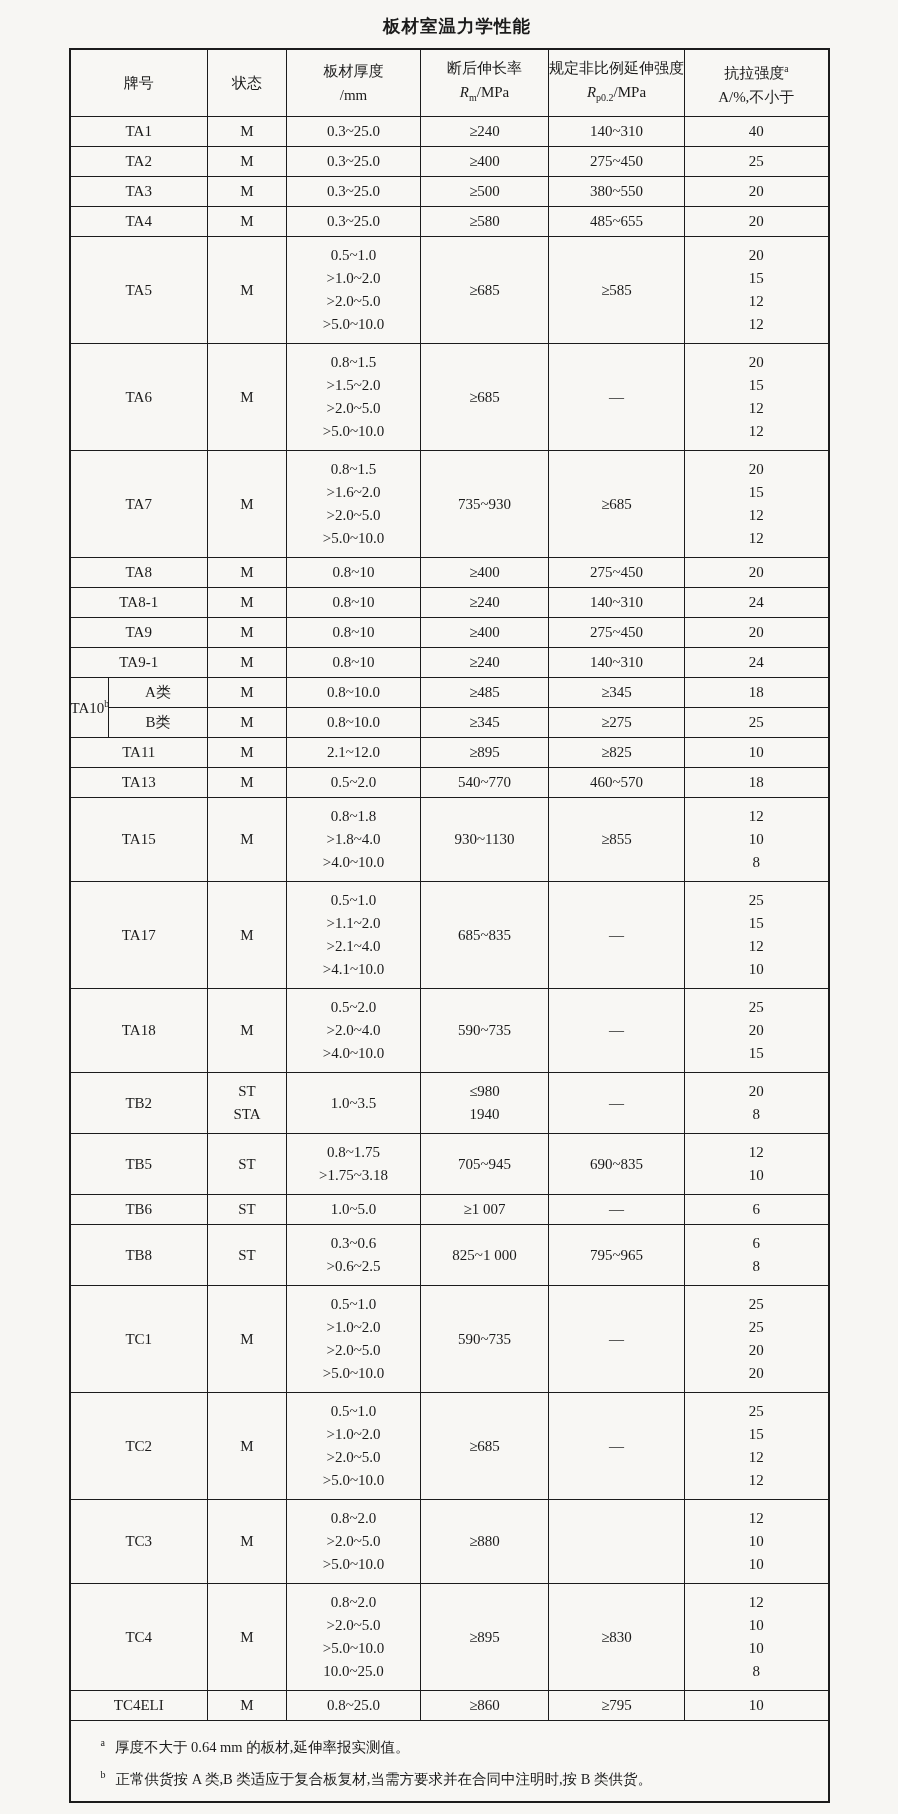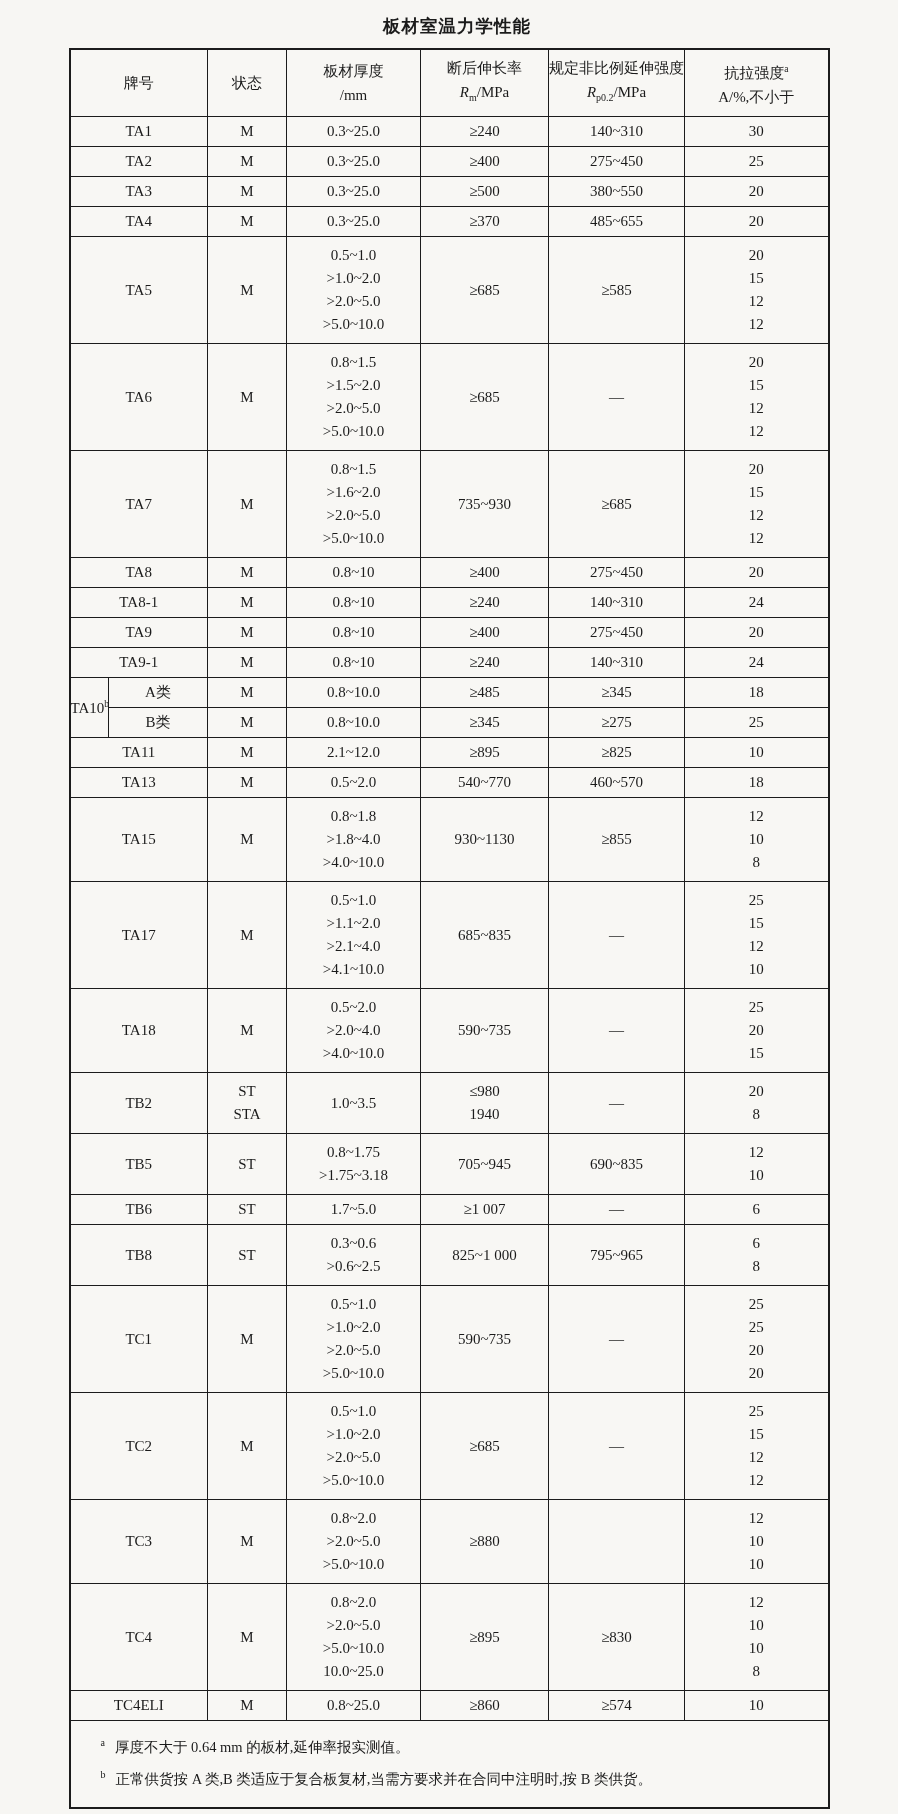--- a/index.html
+++ b/index.html
@@ -26,21 +26,21 @@
   }
   thead th{padding:6px 0;font-size:15px;}
   .hl{line-height:24px;}
   sub{font-size:10px;}
   sup{font-size:9.5px;}
   i{font-style:italic;}
   tr.r1 td{height:29px;}
   td .ln{line-height:23px;}
   tr.rmul td{padding:7px 0;}
   tfoot td{
-    text-align:left;padding:8px 12px 14px 30px;
+    text-align:left;padding:8px 12px 8px 30px;
   }
   .fn{line-height:27px;font-size:14.5px;text-align:left;}
   .fn sup{margin-right:10px;font-size:10px;}
 </style>
 </head>
 <body>
 
 <div class="page">
   <div class="title">板材室温力学性能</div>
 
@@ -80,21 +80,21 @@
         </th>
       </tr>
     </thead>
     <tbody>
         <tr class="r1">
           <td colspan="2">TA1</td>
           <td>M</td>
           <td>0.3~25.0</td>
           <td>≥240</td>
           <td>140~310</td>
-          <td>30</td>
+          <td>40</td>
         </tr>
         <tr class="r1">
           <td colspan="2">TA2</td>
           <td>M</td>
           <td>0.3~25.0</td>
           <td>≥400</td>
           <td>275~450</td>
           <td>25</td>
         </tr>
         <tr class="r1">
@@ -102,21 +102,21 @@
           <td>M</td>
           <td>0.3~25.0</td>
           <td>≥500</td>
           <td>380~550</td>
           <td>20</td>
         </tr>
         <tr class="r1">
           <td colspan="2">TA4</td>
           <td>M</td>
           <td>0.3~25.0</td>
-          <td>≥370</td>
+          <td>≥580</td>
           <td>485~655</td>
           <td>20</td>
         </tr>
         <tr class="rmul">
           <td colspan="2">TA5</td>
           <td>M</td>
           <td>
             <div class="ln">0.5~1.0</div>
             <div class="ln">&gt;1.0~2.0</div>
             <div class="ln">&gt;2.0~5.0</div>
@@ -309,21 +309,21 @@
           <td>705~945</td>
           <td>690~835</td>
           <td>
             <div class="ln">12</div>
             <div class="ln">10</div>
           </td>
         </tr>
         <tr class="r1">
           <td colspan="2">TB6</td>
           <td>ST</td>
-          <td>1.7~5.0</td>
+          <td>1.0~5.0</td>
           <td>≥1 007</td>
           <td>—</td>
           <td>6</td>
         </tr>
         <tr class="rmul">
           <td colspan="2">TB8</td>
           <td>ST</td>
           <td>
             <div class="ln">0.3~0.6</div>
             <div class="ln">&gt;0.6~2.5</div>
@@ -403,21 +403,21 @@
             <div class="ln">10</div>
             <div class="ln">10</div>
             <div class="ln">8</div>
           </td>
         </tr>
         <tr class="r1">
           <td colspan="2">TC4ELI</td>
           <td>M</td>
           <td>0.8~25.0</td>
           <td>≥860</td>
-          <td>≥574</td>
+          <td>≥795</td>
           <td>10</td>
         </tr>
       </tbody>
     <tfoot>
       <tr>
         <td colspan="7">
           <div class="fn"><sup>a</sup><span>厚度不大于 0.64 mm 的板材,延伸率报实测值。</span></div>
           <div class="fn"><sup>b</sup><span>正常供货按 A 类,B 类适应于复合板复材,当需方要求并在合同中注明时,按 B 类供货。</span></div>
         </td>
       </tr>

